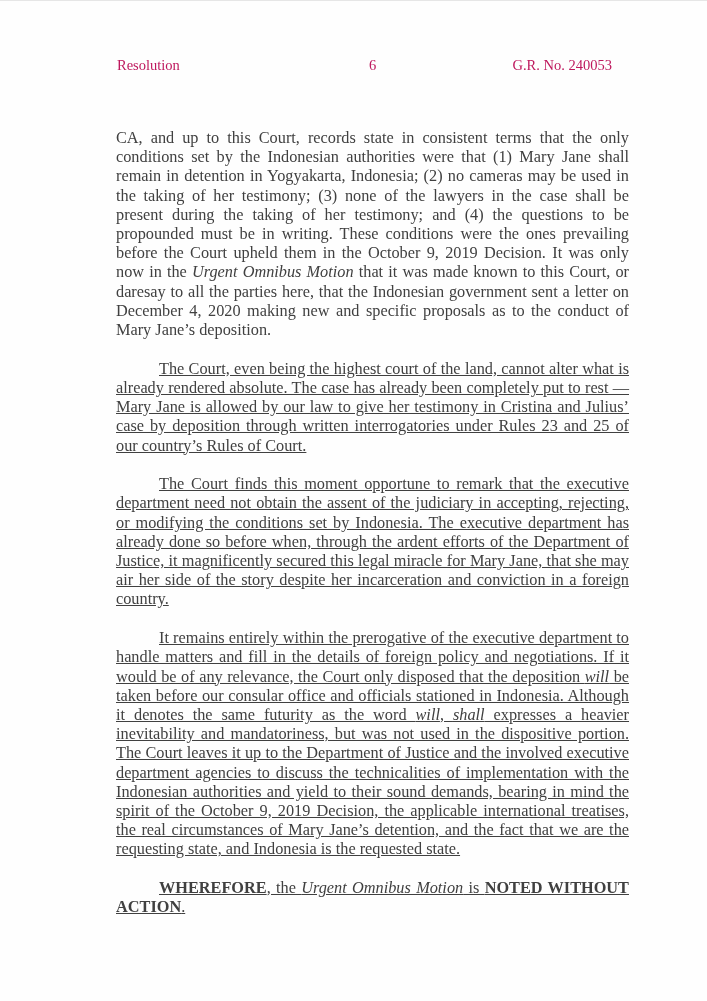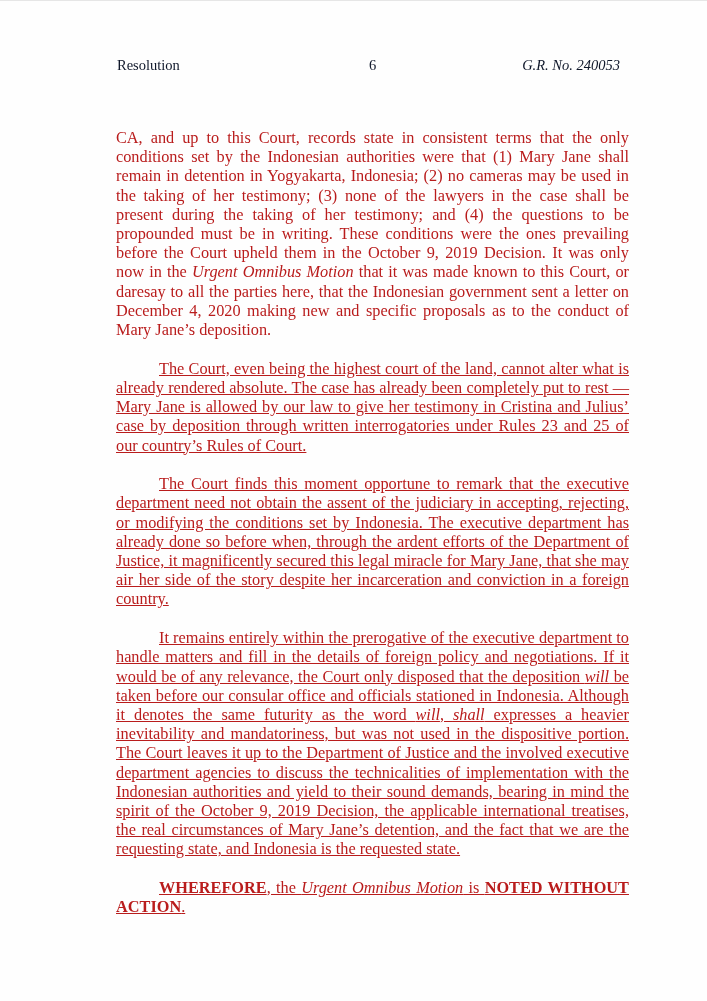--- a/index.html
+++ b/index.html
@@ -1,26 +1,26 @@
 <!DOCTYPE html>
 <html><head>
 <meta charset="utf-8">
 <style>
   html, body { margin: 0; padding: 0; background: #ffffff; }
   body { width: 707px; height: 1001px; position: relative; overflow: hidden; color: #222222; }
   .page { position: absolute; left: 0; top: 0; width: 707px; height: 1001px; background: #fefefe; }
   .topline { position: absolute; left: 0; top: 0; width: 707px; height: 1px; background: #e6e6e6; }
   .header { position: absolute; top: 57px; left: 117px; width: 511px; height: 20px;
-            font-family: "Liberation Serif", serif; font-size: 14.5px; color: #0f172a; }
+            font-family: "Liberation Serif", serif; font-size: 14.5px; color: #be185d; }
   .header .left { position: absolute; left: 0; top: 0; }
   .header .center { position: absolute; left: 0; right: 0; top: 0; text-align: center; }
-  .header .right { position: absolute; right: 8px; top: 0; font-style: italic; }
+  .header .right { position: absolute; right: 16px; top: 0; }
   .body { position: absolute; left: 116px; top: 128px; width: 513px;
           font-family: "Liberation Serif", serif; font-size: 16.3px; line-height: 19.2px;
-          color: #b91c1c; }
+          color: #404040; }
   .para { margin: 0 0 19.5px 0; text-align: justify; text-indent: 0; }
   .para.indent { text-indent: 43px; text-decoration: underline; }
   .para.first { text-indent: 0; }
   .para.final { margin-top: 15px; }
   i, .it { font-style: italic; }
   b, .bd { font-weight: bold; }
 </style>
 </head>
 <body>
 

